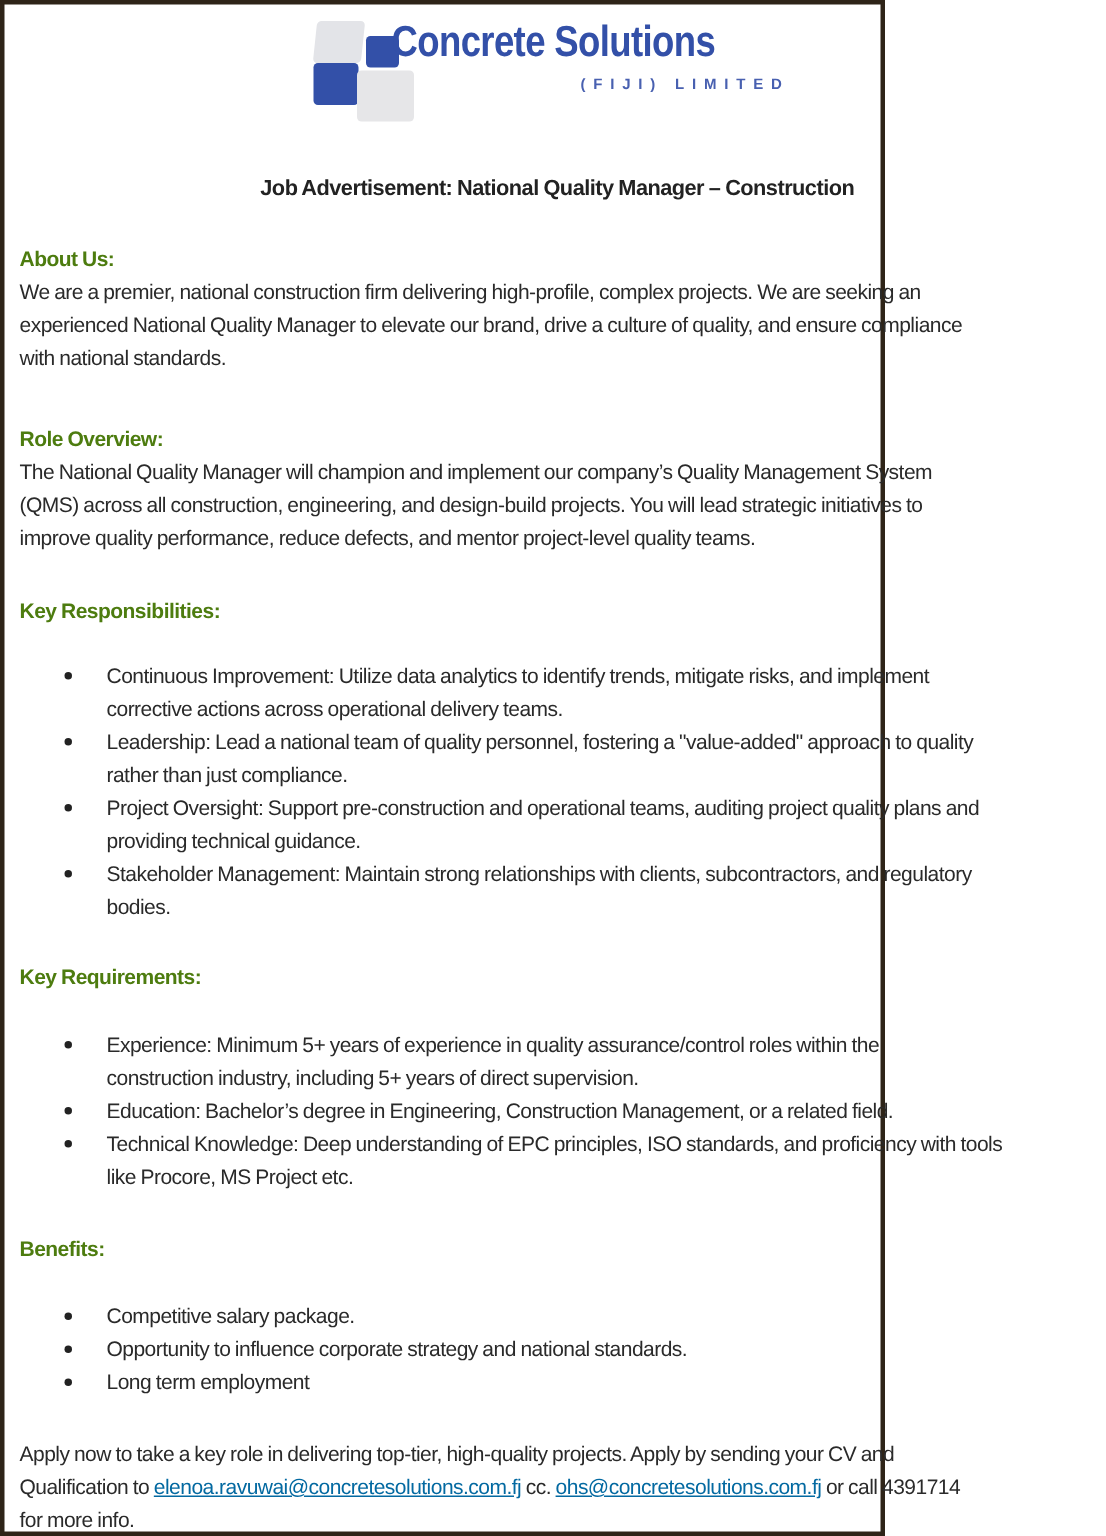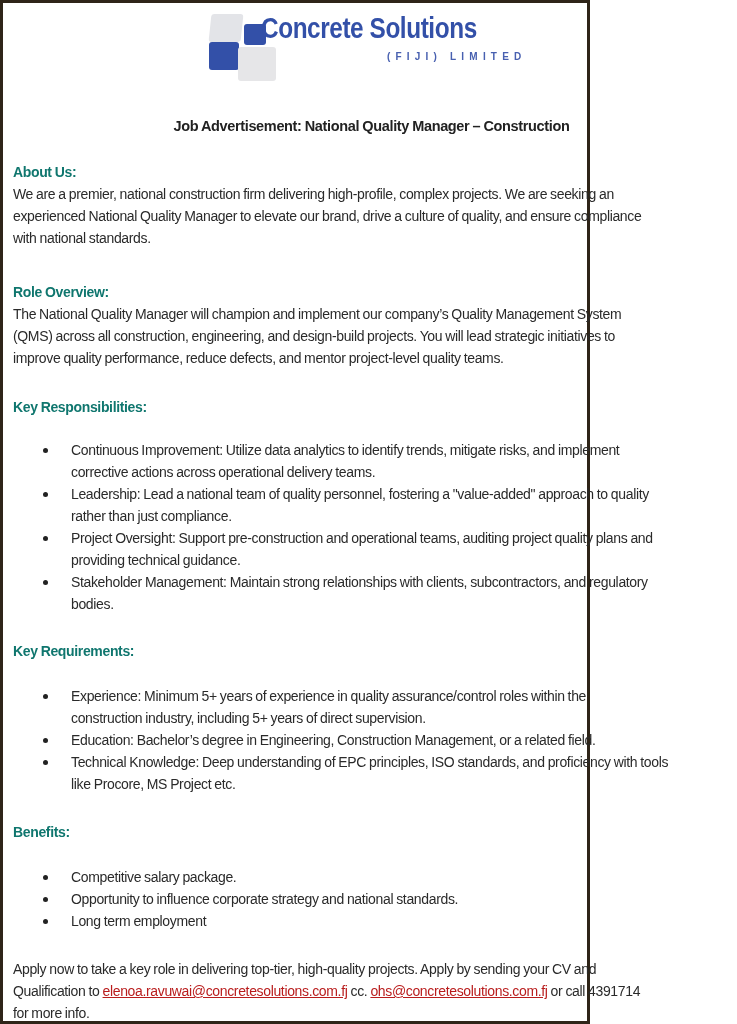--- a/index.html
+++ b/index.html
@@ -45,29 +45,29 @@
     font-size: 14px;
     line-height: 22px;
     letter-spacing: -0.35px;
     word-spacing: -0.5px;
     white-space: nowrap;
   }
   .title {
     position: absolute; left: 0; width: 737px; top: 112px;
     text-align: center; font-weight: bold; font-size: 14.5px; color: #222;
   }
-  .heading { position: absolute; left: 10px; font-weight: bold; color: #0f766e; }
+  .heading { position: absolute; left: 10px; font-weight: bold; color: #4d7c0f; }
   .para { position: absolute; left: 10px; color: #2a2a2a; }
   .bullets { position: absolute; left: 0; list-style: none; }
   .bullets li { position: relative; padding-left: 68px; }
   .bullets li .dot {
     position: absolute; left: 40px; top: 9px; width: 5px; height: 5px;
     border-radius: 50%; background: #222;
   }
-  a.link { color: #b91c1c; }
+  a.link { color: #0369a1; }
 </style>
 </head>
 <body>
 
 <div class="page">
 
   <div class="logo">
     <div class="tile t1"></div>
     <div class="tile t2"></div>
     <div class="tile t3"></div>

